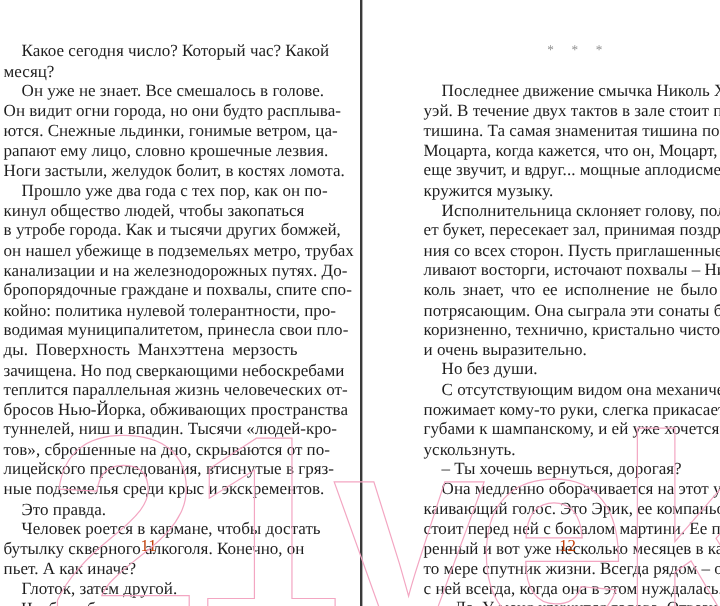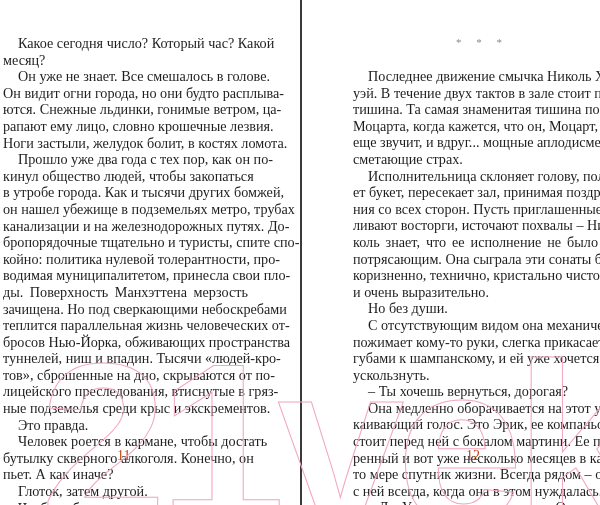--- a/index.html
+++ b/index.html
@@ -42,21 +42,21 @@
           <span class="line">ются. Снежные льдинки, гонимые ветром, ца-</span>
           <span class="line">рапают ему лицо, словно крошечные лезвия.</span>
           <span class="line last">Ноги застыли, желудок болит, в костях ломота.</span>
         </div>
         <div>
           <span class="line indent">Прошло уже два года с тех пор, как он по-</span>
           <span class="line">кинул общество людей, чтобы закопаться</span>
           <span class="line">в утробе города. Как и тысячи других бомжей,</span>
           <span class="line">он нашел убежище в подземельях метро, трубах</span>
           <span class="line">канализации и на железнодорожных путях. До-</span>
-          <span class="line">бропорядочные тщательно и туристы, спите спо-</span>
+          <span class="line">бропорядочные граждане и похвалы, спите спо-</span>
           <span class="line">койно: политика нулевой толерантности, про-</span>
           <span class="line">водимая муниципалитетом, принесла свои пло-</span>
           <span class="line">ды. Поверхность Манхэттена мерзость</span>
           <span class="line">зачищена. Но под сверкающими небоскребами</span>
           <span class="line">теплится параллельная жизнь человеческих от-</span>
           <span class="line">бросов Нью-Йорка, обживающих пространства</span>
           <span class="line">туннелей, ниш и впадин. Тысячи «людей-кро-</span>
           <span class="line">тов», сброшенные на дно, скрываются от по-</span>
           <span class="line">лицейского преследования, втиснутые в гряз-</span>
           <span class="line last">ные подземелья среди крыс и экскрементов.</span>
@@ -83,21 +83,21 @@
 
   <div class="page right">
     <div class="stars">* * *</div>
     <div class="textblock" id="right-text">
         <div>
           <span class="line indent">Последнее движение смычка Николь Хэтэ-</span>
           <span class="line">уэй. В течение двух тактов в зале стоит полная</span>
           <span class="line">тишина. Та самая знаменитая тишина после</span>
           <span class="line">Моцарта, когда кажется, что он, Моцарт, все</span>
           <span class="line">еще звучит, и вдруг... мощные аплодисменты,</span>
-          <span class="line last">сметающие страх.</span>
+          <span class="line last">кружится музыку.</span>
         </div>
         <div>
           <span class="line indent">Исполнительница склоняет голову, получа-</span>
           <span class="line">ет букет, пересекает зал, принимая поздравле-</span>
           <span class="line">ния со всех сторон. Пусть приглашенные из-</span>
           <span class="line">ливают восторги, источают похвалы – Ни-</span>
           <span class="line">коль знает, что ее исполнение не было</span>
           <span class="line">потрясающим. Она сыграла эти сонаты безу-</span>
           <span class="line">коризненно, технично, кристально чисто</span>
           <span class="line last">и очень выразительно.</span>

